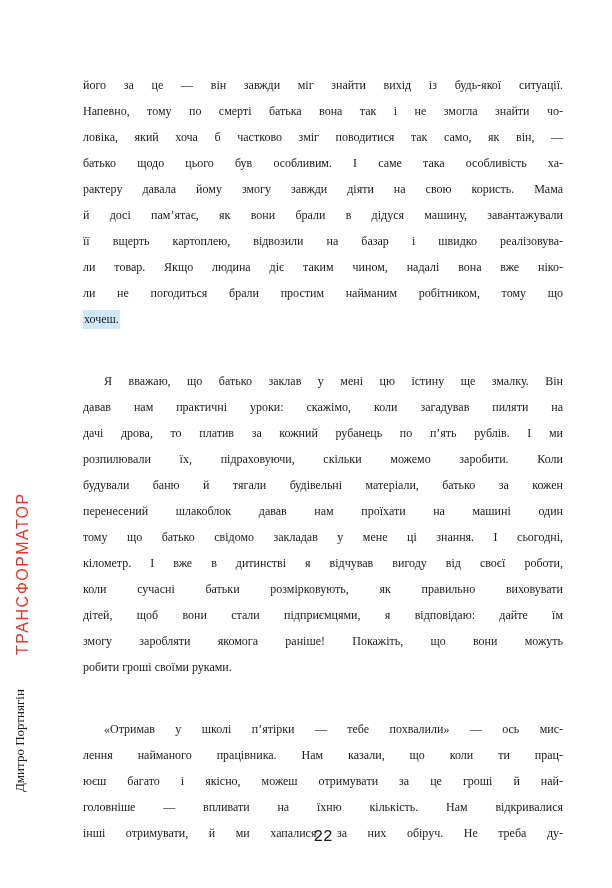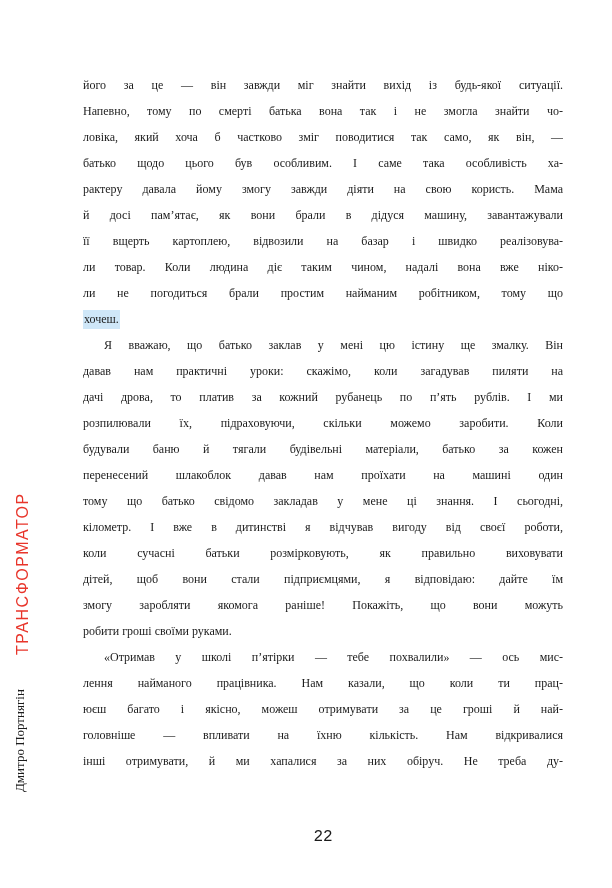--- a/index.html
+++ b/index.html
@@ -20,21 +20,21 @@
     color:#1b1b1b;
     font-size:12px;
   }
   .line {
     height:26px;
     line-height:26px;
     text-align:justify;
     text-align-last:justify;
     overflow:hidden;
   }
-  .line.first { text-indent:21px; }
+  .line.first { text-indent:21px;margin-top:36px; }
   .line.para-end { text-align:center; text-align-last:left; }
   .hl {
     background:#cfe7f8;
     padding:2px 1px 3px 1px;
   }
   
   .spine-title {
     position:absolute;
     left:33px; top:635px;
     width:150px; height:20px;
@@ -80,21 +80,21 @@
   <div class="textblock">
 
     <div>
       <div class="line">його за це — він завжди міг знайти вихід із будь-якої ситуації.</div>
       <div class="line">Напевно, тому по смерті батька вона так і не змогла знайти чо-</div>
       <div class="line">ловіка, який хоча б частково зміг поводитися так само, як він, —</div>
       <div class="line">батько щодо цього був особливим. І саме така особливість ха-</div>
       <div class="line">рактеру давала йому змогу завжди діяти на свою користь. Мама</div>
       <div class="line">й досі пам’ятає, як вони брали в дідуся машину, завантажували</div>
       <div class="line">її вщерть картоплею, відвозили на базар і швидко реалізовува-</div>
-      <div class="line">ли товар. Коли людина діє таким чином, надалі вона вже ніко-</div>
+      <div class="line">ли товар. Якщо людина діє таким чином, надалі вона вже ніко-</div>
       <div class="line">ли не погодиться брали простим найманим робітником, тому що</div>
       <div class="line para-end"><span class="hl">хочеш.</span></div>
     </div>
 
     <div>
       <div class="line first">Я вважаю, що батько заклав у мені цю істину ще змалку. Він</div>
       <div class="line">давав нам практичні уроки: скажімо, коли загадував пиляти на</div>
       <div class="line">дачі дрова, то платив за кожний рубанець по п’ять рублів. І ми</div>
       <div class="line">розпилювали їх, підраховуючи, скільки можемо заробити. Коли</div>
       <div class="line">будували баню й тягали будівельні матеріали, батько за кожен</div>

